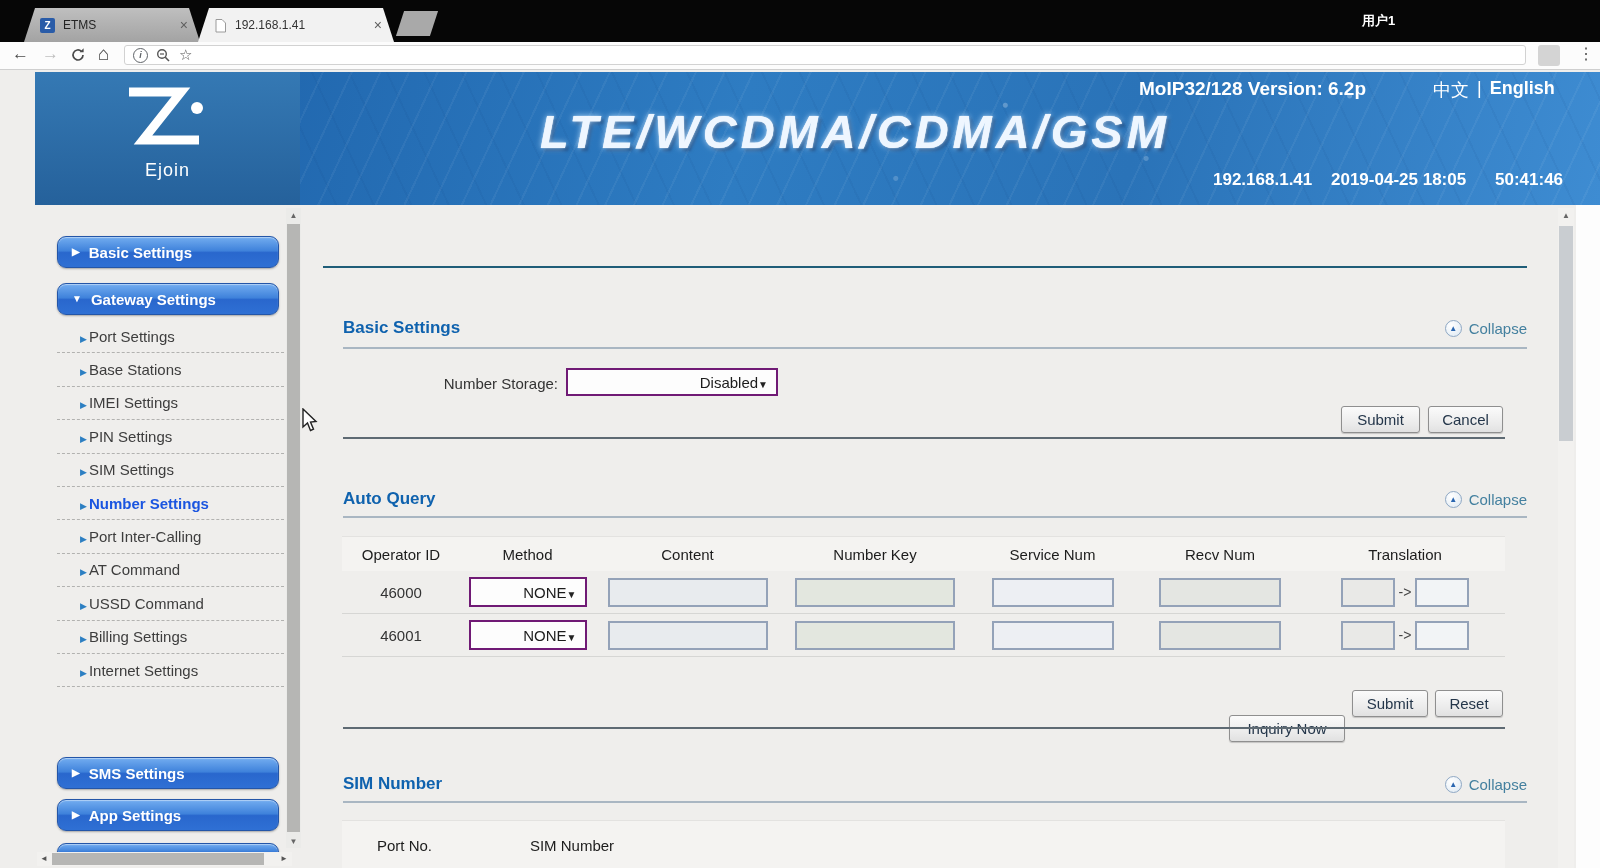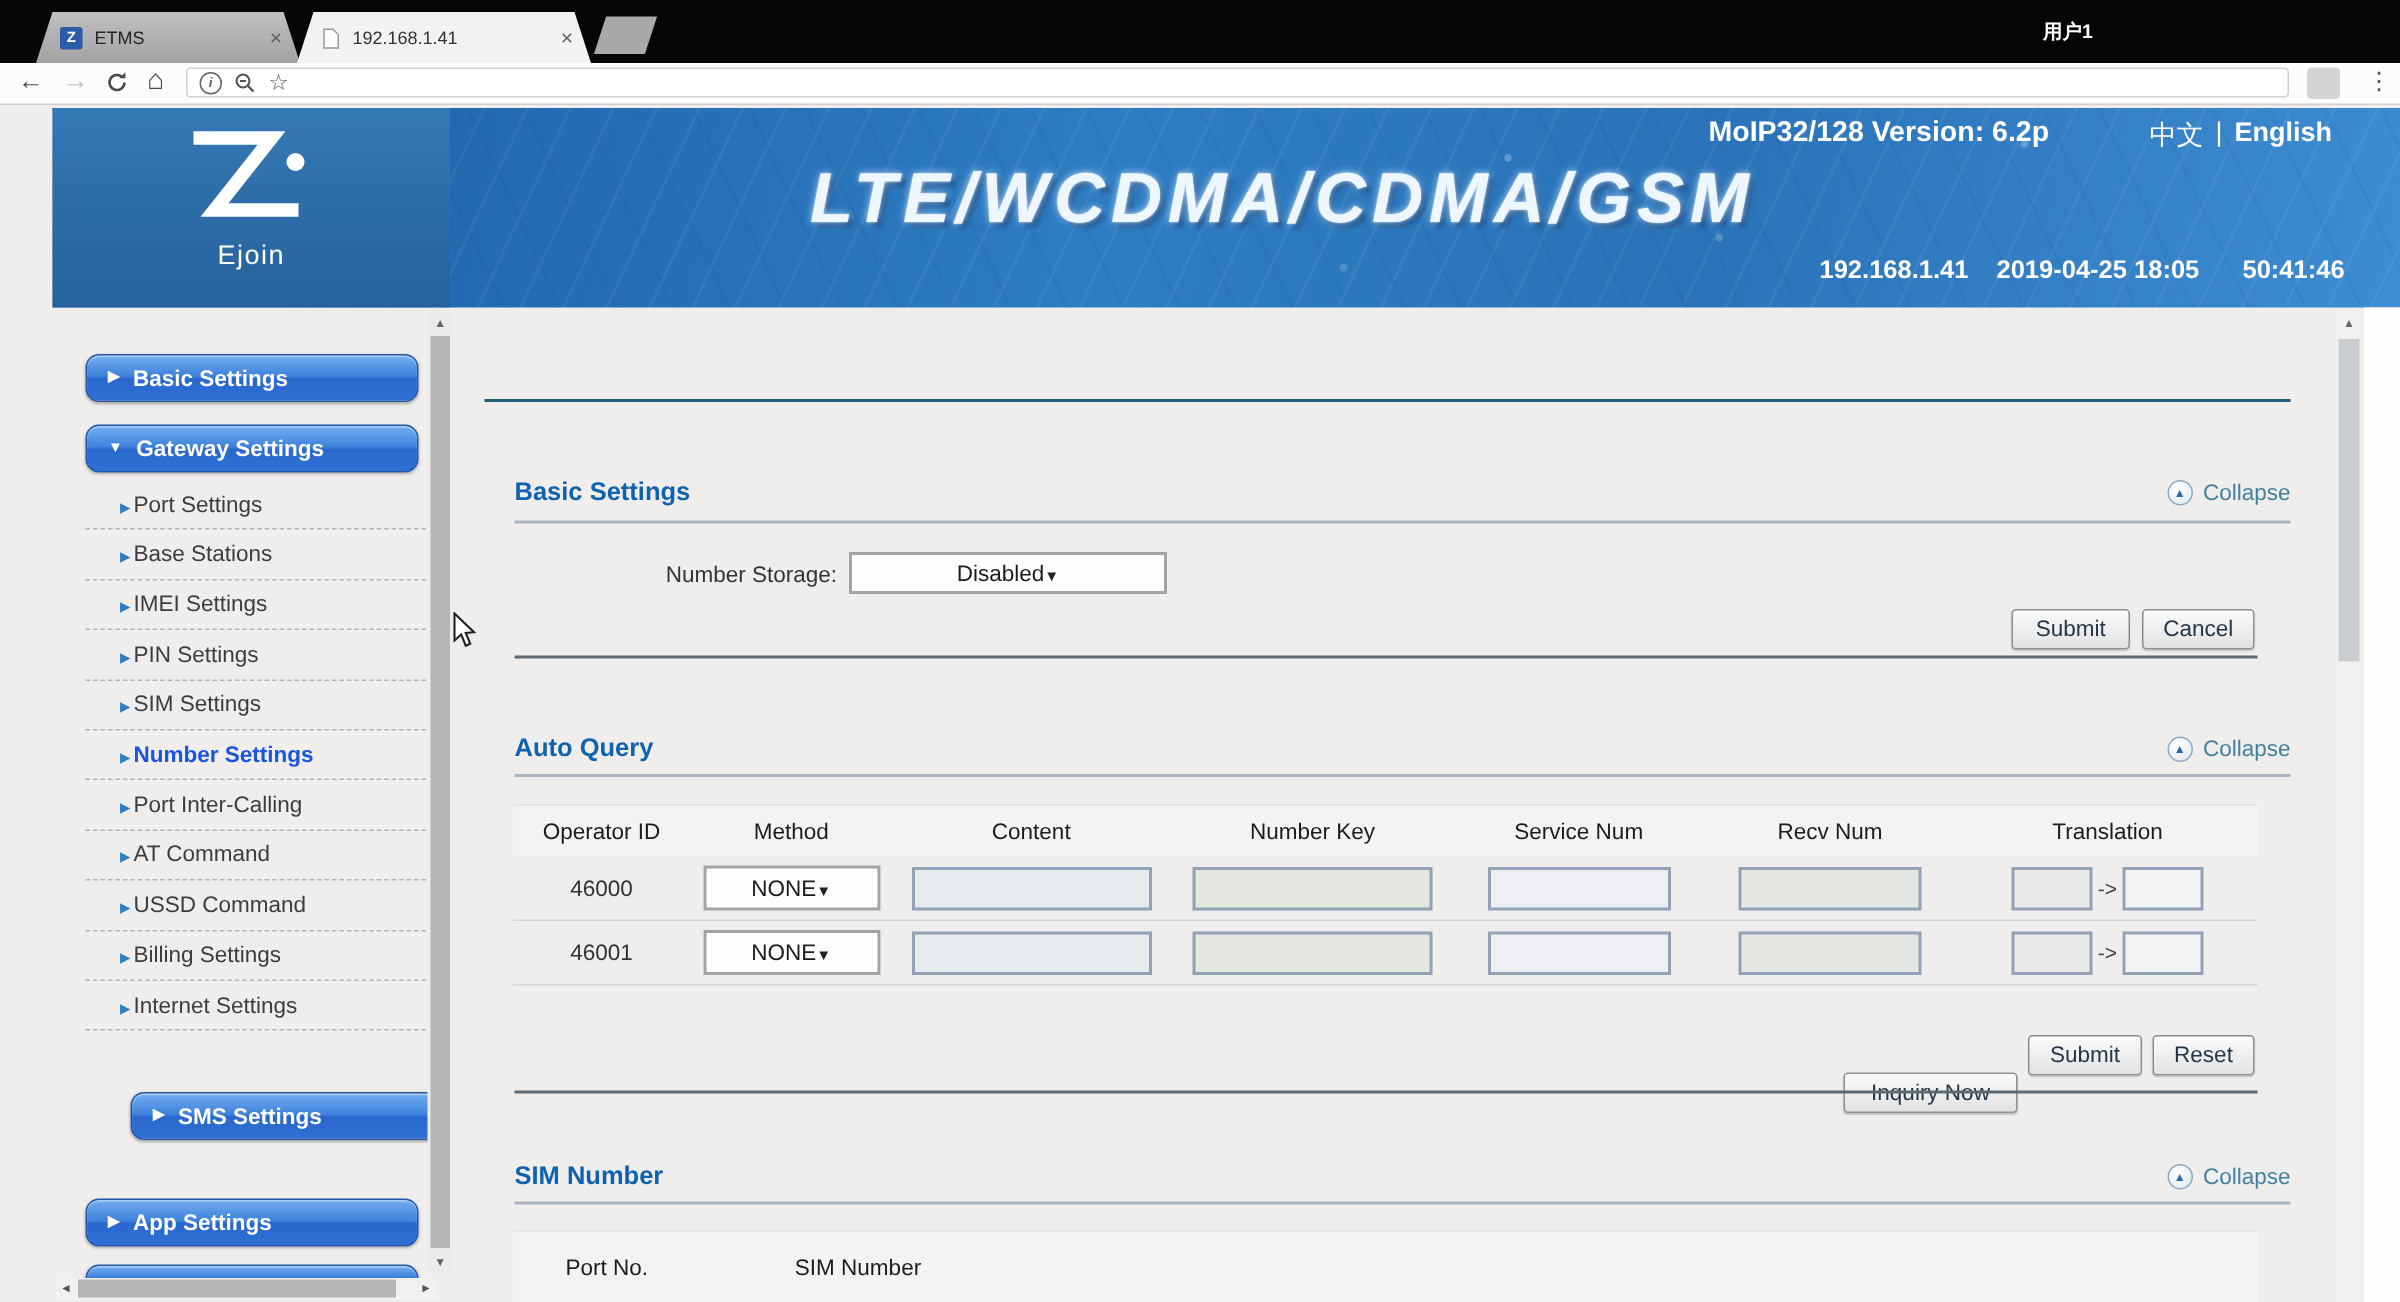--- a/index.html
+++ b/index.html
@@ -88,22 +88,22 @@
   .sechead{position:absolute;left:23px;width:1184px;display:flex;justify-content:space-between;align-items:center;}
   .h2{font-size:17px;font-weight:bold;color:#0f62ae;}
   .collapse{display:flex;align-items:center;gap:7px;font-size:15px;color:#44809f;}
   .cicon{width:17px;height:17px;border-radius:50%;border:1px solid #8fa8c4;box-sizing:border-box;
      background:radial-gradient(circle at 35% 30%,#ffffff,#dde8f2);display:flex;align-items:center;justify-content:center;}
   .cicon::before{content:"▲";font-size:8px;color:#2a66b0;}
   .sec-rule{position:absolute;left:23px;width:1184px;height:2px;background:#a9b6c2;}
   .dark-rule{position:absolute;left:23px;width:1162px;height:2px;background:#5e6a73;}
 
   .form-label{position:absolute;left:0;top:170px;width:238px;text-align:right;font-size:15px;color:#333;}
-  .selectbox{border:2px solid #a3a3a3;background:#fdfdfd;box-sizing:border-box;display:flex;
-     align-items:center;justify-content:center;padding:0 8px;font-size:15px;color:#1c1c1c;}
+  .selectbox{border:2px solid #701a75;background:#fdfdfd;box-sizing:border-box;display:flex;
+     align-items:center;justify-content:flex-end;padding:0 8px;font-size:15px;color:#1c1c1c;}
   .sel-arrow::before{content:"▼";font-size:10px;color:#222;}
   .storage-select{position:absolute;left:246px;top:163px;width:212px;height:28px;}
 
   .btn{position:absolute;height:27px;box-sizing:border-box;display:flex;align-items:center;justify-content:center;
      background:linear-gradient(180deg,#fbfbfb,#eaeaea 70%,#e1e1e1);border:1px solid #8f8f8f;border-radius:3px;
      font-size:15px;color:#24364a;box-shadow:0 1px 1px rgba(0,0,0,.18);}
 
   .tbl{position:absolute;left:22px;width:1163px;}
   .thead{display:flex;height:34px;align-items:center;background:#f4f3f1;border-top:1px solid #e3e2e0;
      font-size:15px;color:#1c1c1c;}
@@ -244,21 +244,21 @@
       <div class="sitem">
           <span class="bullet"></span>
           <span class="silabel">Billing Settings</span>
         </div>
       <div class="sitem">
           <span class="bullet"></span>
           <span class="silabel">Internet Settings</span>
         </div>
     </div>
 
-    <div class="sgroup" style="top:523px;margin-left:30px;">
+    <div class="sgroup" style="top:552px;">
       <span class="garr garr-r"></span>
       <span>SMS Settings</span>
     </div>
     <div class="sgroup" style="top:594px;">
       <span class="garr garr-r"></span>
       <span>App Settings</span>
     </div>
     <div class="sgroup sgroup-partial"></div>
   </div>
 

